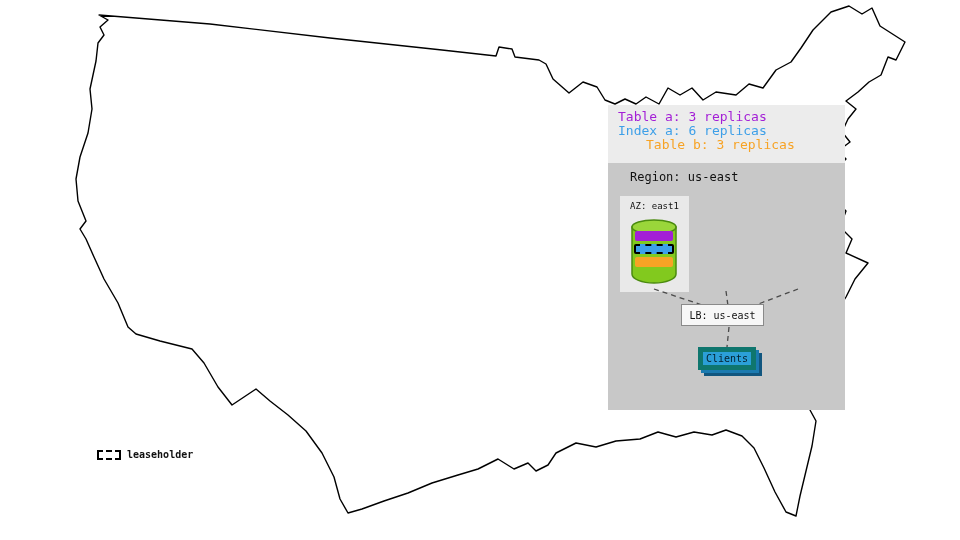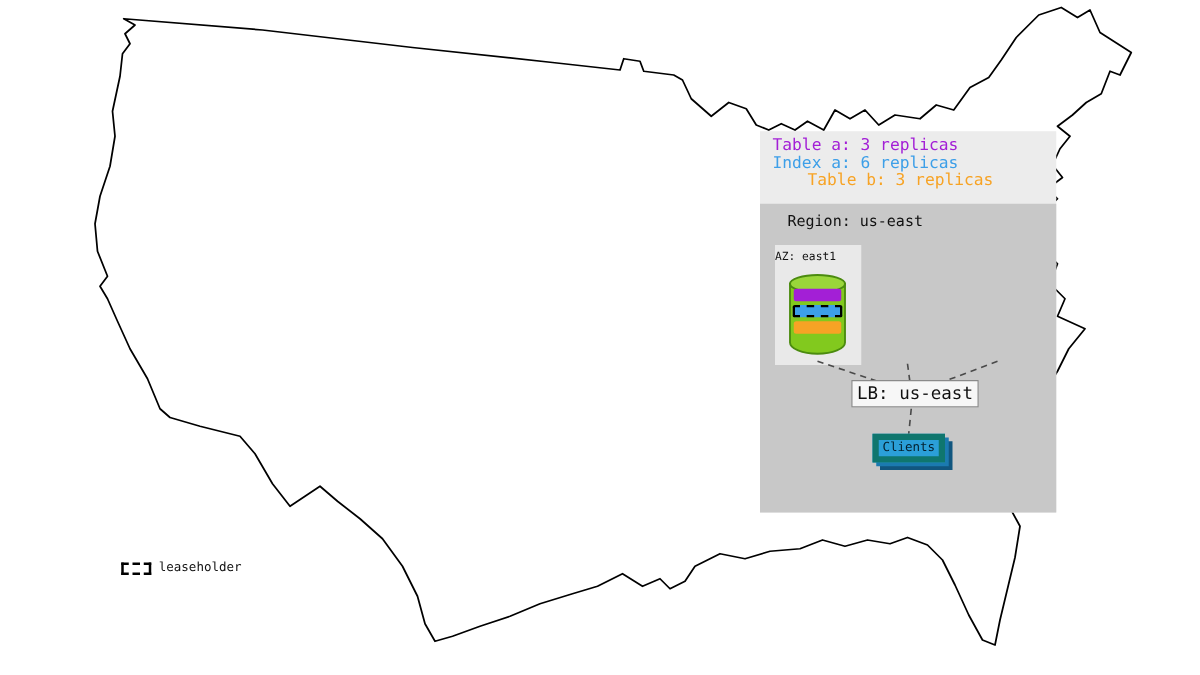--- a/index.html
+++ b/index.html
@@ -9,39 +9,39 @@
 
   .panel-bg{position:absolute;left:608px;top:105px;width:237px;height:305px;background:#ececec;z-index:1;}
   .legend{position:absolute;left:618px;top:110px;z-index:2;}
   .legend-row{font-size:13px;line-height:14px;white-space:pre;}
 
   .region{position:absolute;left:608px;top:163px;width:237px;height:247px;background:#c8c8c8;z-index:1;}
   .region-title{position:absolute;left:618px;top:170px;font-size:12px;color:#111;z-index:2;padding-left:12px;}
 
   .az{position:absolute;top:196px;width:69px;height:96px;background:#e9e9e9;z-index:2;}
   .az1{left:620px;} .az2{left:692px;} .az3{left:764px;}
-  .az-label{text-align:left;font-size:9px;color:#111;margin-top:5px;}
+  .az-label{text-align:center;font-size:9px;color:#111;margin-top:5px;}
 
   .cyl{position:absolute;left:10px;top:22px;width:48px;height:66px;}
   .cyl svg{position:absolute;left:0;top:0;}
   .bar{position:absolute;left:5px;width:38px;height:10px;border-radius:2px;box-sizing:border-box;z-index:2;}
   .bar.b0{top:13px;} .bar.b1{top:26px;} .bar.b2{top:39px;}
   .bar.leaseholder{border:2px dashed #000;width:40px;left:4px;}
 
   .connectors{position:absolute;left:0;top:0;z-index:2;pointer-events:none;}
 
-  .lb-box{position:absolute;left:681px;top:304px;width:102px;height:22px;background:#f7f7f7;
+  .lb-box{position:absolute;left:681px;top:304px;width:83px;height:22px;background:#f7f7f7;
           border:1px solid #8a8a8a;z-index:3;display:flex;align-items:center;justify-content:center;
-          font-size:14px;color:#111;box-sizing:border-box;}
+          font-size:10px;color:#111;box-sizing:border-box;}
   .clients-box{position:absolute;left:698px;top:347px;width:58px;height:23px;background:#2b9fd8;
           border:5px solid #0f766e;z-index:3;display:flex;align-items:center;justify-content:center;
           font-size:10px;color:#04202e;box-sizing:border-box;
           box-shadow:3px 3px 0 #1b7ab0,6px 6px 0 #11567f;}
 
-  .lease-legend{position:absolute;left:97px;top:449px;z-index:2;display:flex;align-items:center;gap:6px;}
+  .lease-legend{position:absolute;left:97px;top:449px;z-index:2;display:flex;align-items:center;gap:6px;font-weight:bold;}
   .lease-swatch{display:inline-block;width:24px;height:10px;background:#fff;border:2px dashed #000;box-sizing:border-box;}
   .lease-label{font-size:10px;color:#111;}
 </style>
 </head>
 <body>
 
 <div class="stage">
 
   <svg class="us-map" width="960" height="540" viewBox="0 0 960 540">
     <path d="M99,15 L210,24 L330,38 L442,50 L496,56 L499,47 L512,49 L515,57 L539,60 L546,64 L553,79 L569,93 L583,82 L597,87 L605,100 L615,104 L625,99 L636,104 L646,97 L659,104 L668,88 L680,95 L692,88 L703,100 L716,92 L736,95 L749,84 L763,88 L776,70 L791,62 L801,48 L813,30 L831,12 L849,6 L862,14 L872,8 L880,26 L905,42 L896,60 L888,57 L881,75 L869,82 L858,92 L846,101 L856,109 L848,119 L842,132 L850,142 L838,151 L846,159 L836,169 L842,186 L834,199 L846,211 L840,227 L852,239 L846,253 L868,263 L855,279 L846,297 L836,313 L824,335 L812,357 L800,379 L804,399 L816,421 L812,446 L806,471 L800,496 L796,516 L786,512 L775,492 L764,468 L754,448 L742,436 L726,430 L712,435 L694,432 L676,437 L658,432 L640,439 L616,441 L596,447 L576,443 L556,453 L548,465 L536,471 L528,463 L514,469 L498,459 L478,469 L458,475 L432,483 L408,493 L384,501 L362,509 L348,513 L340,499 L334,477 L322,453 L306,431 L288,415 L270,401 L256,389 L244,397 L232,405 L218,387 L204,363 L192,349 L160,341 L136,334 L128,327 L118,303 L104,279 L94,257 L86,239 L80,229 L86,221 L78,201 L76,179 L80,157 L88,133 L92,109 L90,89 L96,61 L98,43 L104,35 L100,27 L108,20 Z" fill="#ffffff" stroke="#000000" stroke-width="1.4" stroke-linejoin="round"></path>

